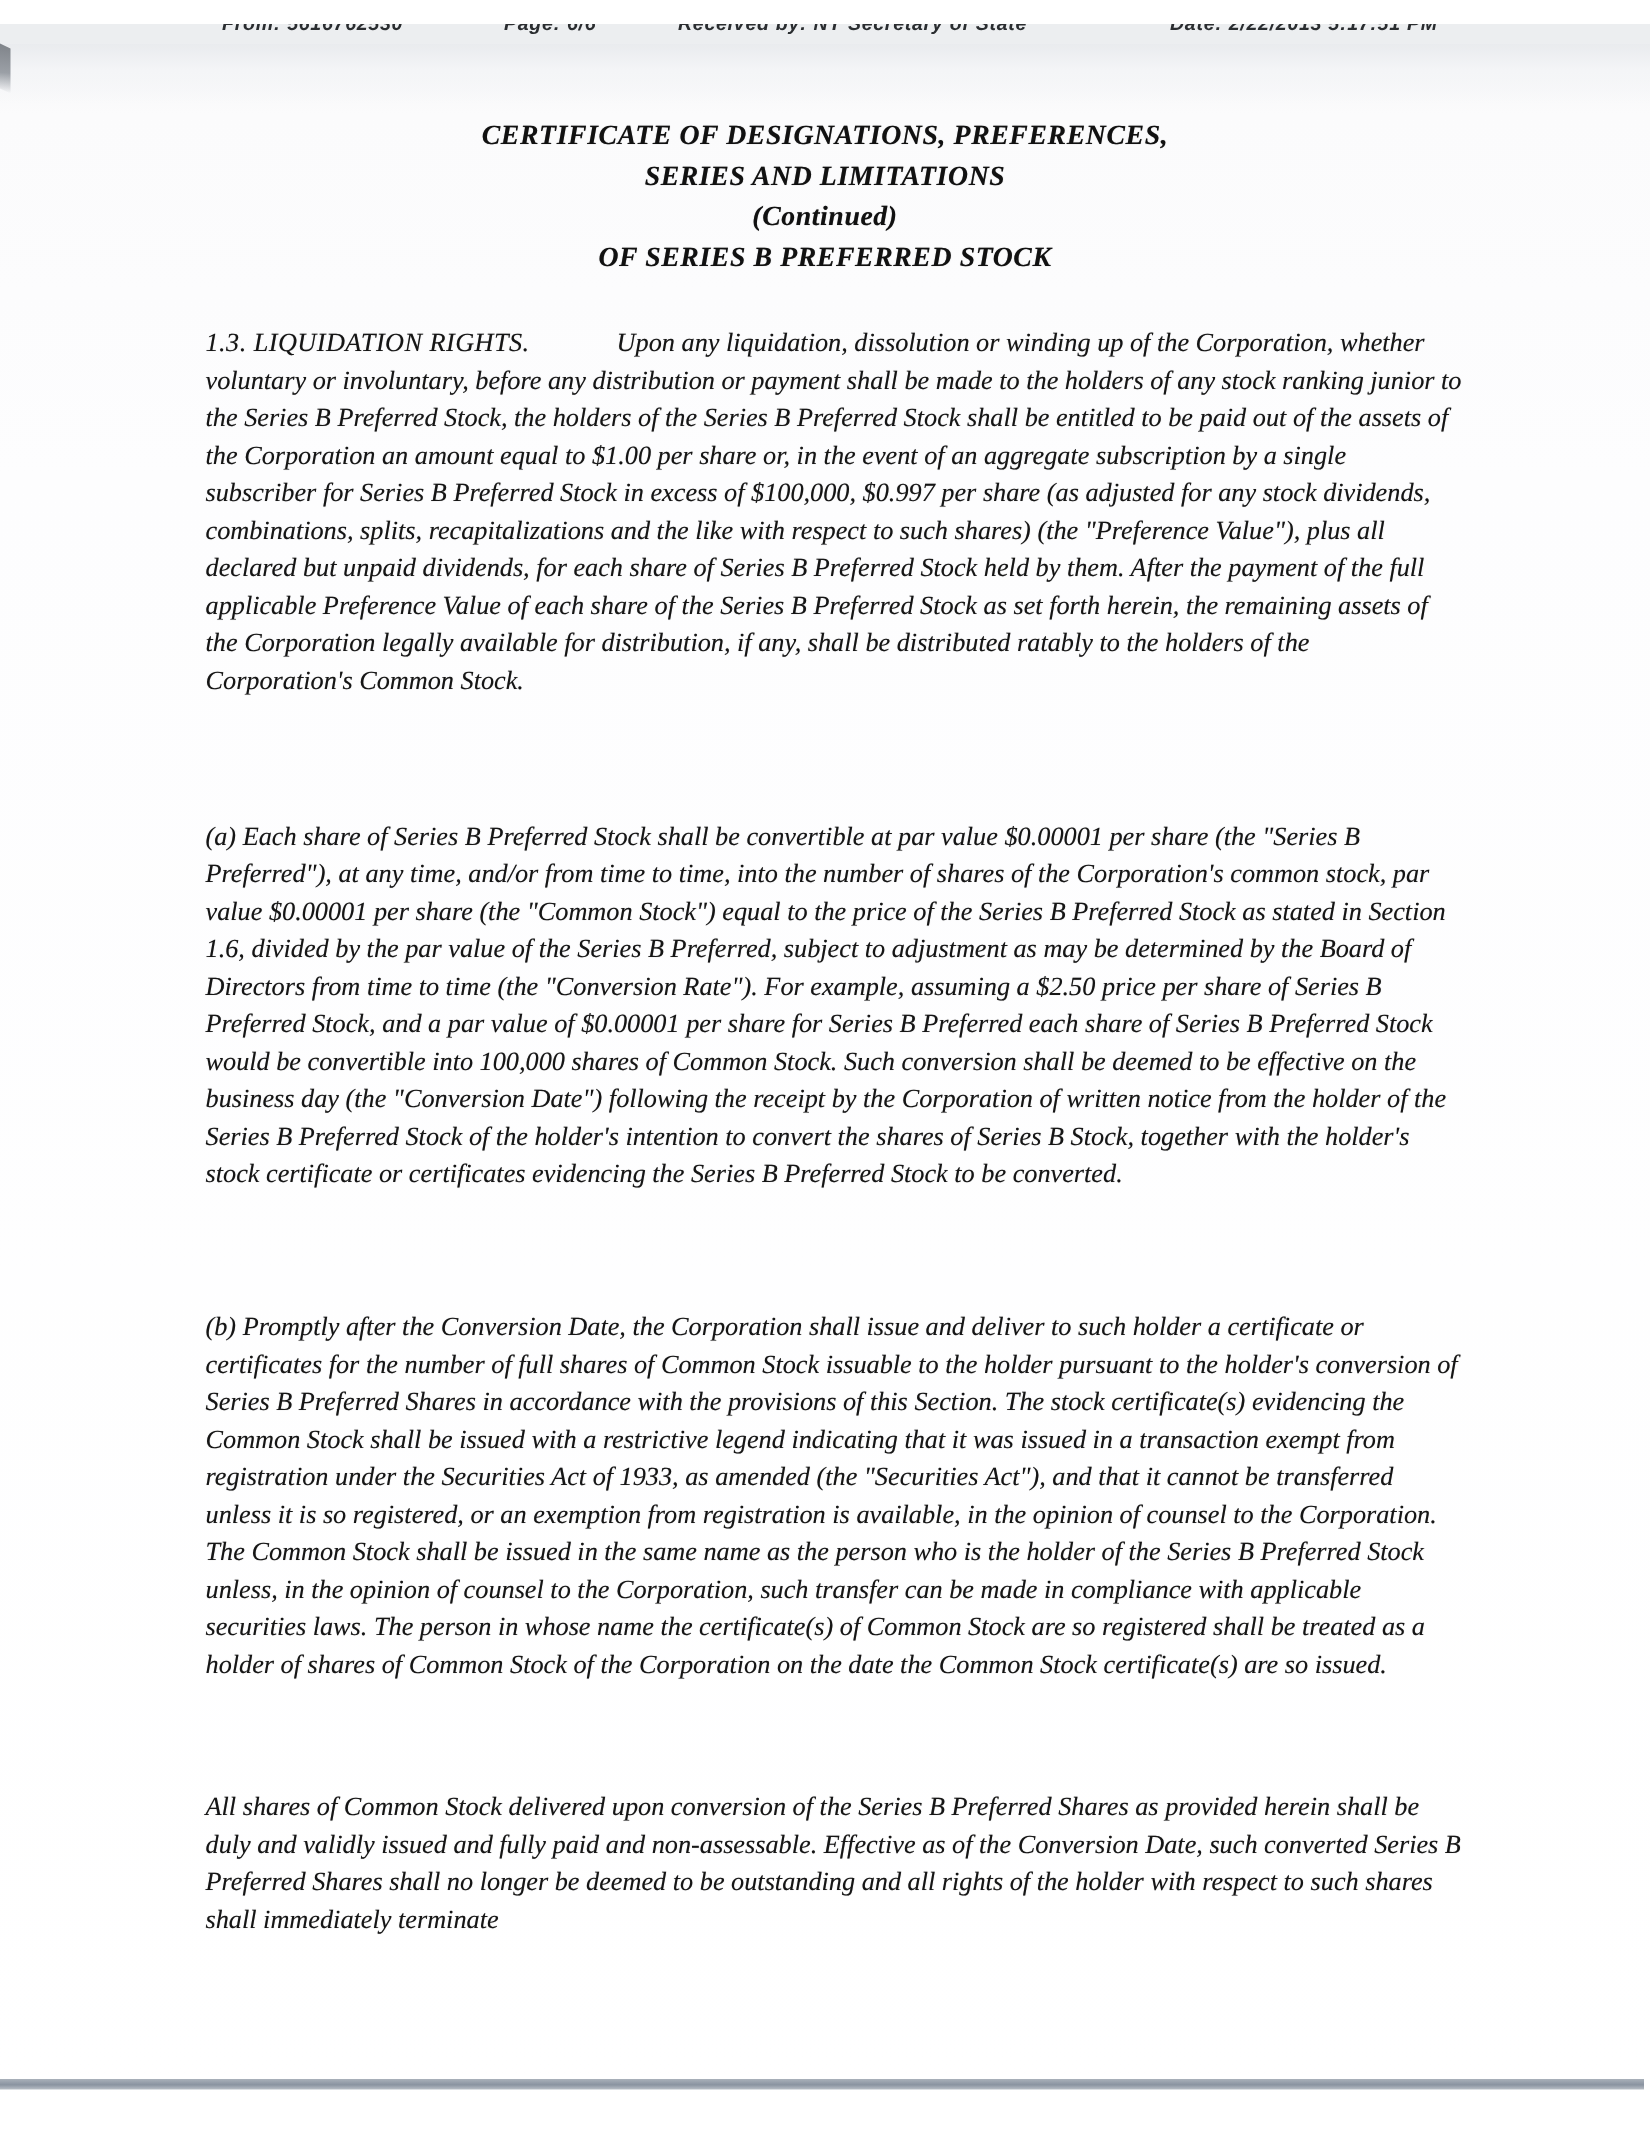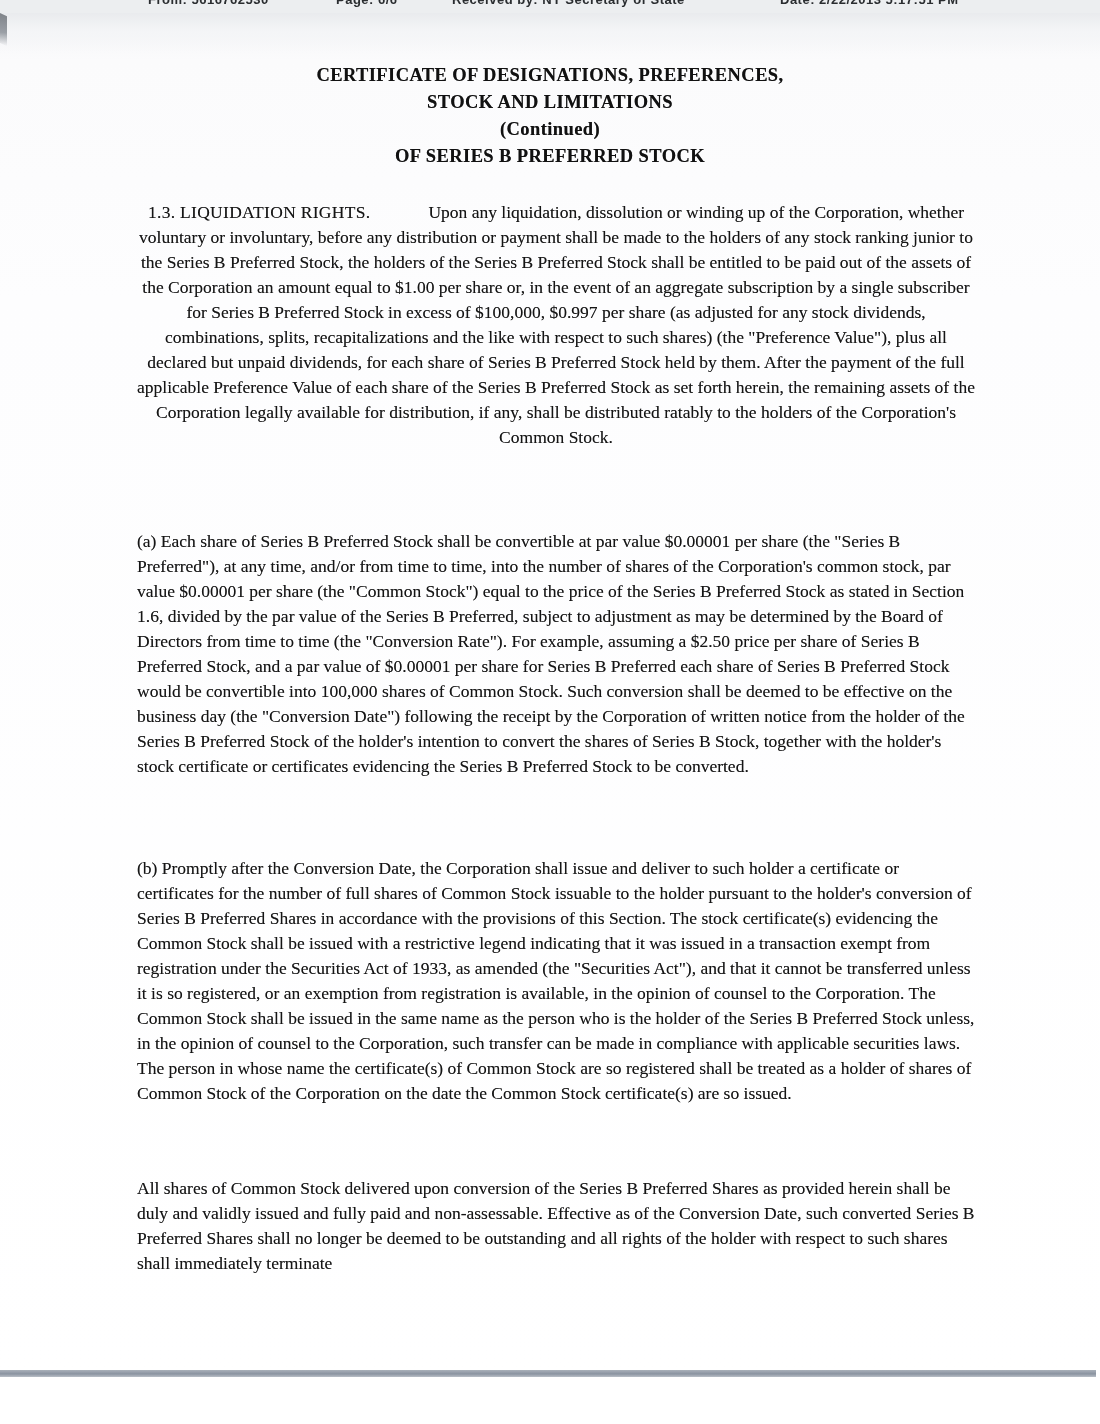--- a/index.html
+++ b/index.html
@@ -12,24 +12,25 @@
     height: 1424px;
     position: relative;
     overflow: hidden;
     font-family: "Liberation Serif", serif;
     color: #161616;
   }
 
   
   .scan-page {
     position: absolute;
-    left: 0; top: 0;
+    left: 0; top: 16px;
     width: 1100px;
     height: 1378px;
     background: linear-gradient(180deg, #f2f3f5 0px, #fbfbfc 60px, #fdfdfe 300px, #ffffff 100%);
+    font-style: italic;
   }
 
   
   .fax-header {
     position: absolute;
     left: 0; top: 0;
     width: 1100px;
     height: 13px;
     overflow: hidden;
     background: #eceef0;
@@ -84,21 +85,21 @@
   .para {
     position: absolute;
     left: 137px;
     width: 838px;
     font-size: 17.5px;
     line-height: 25px;
     text-align: left;
     color: #151515;
     text-shadow: 0 0 0.5px rgba(20,20,20,0.45);
   }
-  .p-13    { top: 182px; text-align: center; }
+  .p-13    { top: 182px; }
   .h-14    { top: 486px; }
   .p-14a   { top: 511px; }
   .p-14b   { top: 838px; }
   .p-final { top: 1138px; margin-top: 38px; }
 
   .sec-heading-inline { letter-spacing: 0.3px; }
   .heading-gap {
     display: inline-block;
     width: 58px;
     height: 1px;
@@ -122,21 +123,21 @@
     <span class="fh-item fh-from">From: 5616762530</span>
     <span class="fh-item fh-page">Page: 6/6</span>
     <span class="fh-item fh-received">Received by: NY Secretary of State</span>
     <span class="fh-item fh-date">Date: 2/22/2013 5:17:51 PM</span>
   </div>
   <div class="header-fade"></div>
   <div class="edge-mark"></div>
 
   <div class="doc-title">
     <div>CERTIFICATE OF DESIGNATIONS, PREFERENCES,</div>
-    <div>STOCK AND LIMITATIONS</div>
+    <div>SERIES AND LIMITATIONS</div>
     <div>(Continued)</div>
     <div>OF SERIES B PREFERRED STOCK</div>
   </div>
 
   <p class="para p-13"><span class="sec-heading-inline">1.3. LIQUIDATION RIGHTS.</span><span class="heading-gap"></span><span>Upon any liquidation, dissolution or winding up of the Corporation, whether voluntary or involuntary, before any distribution or payment shall be made to the holders of any stock ranking junior to the Series B Preferred Stock, the holders of the Series B Preferred Stock shall be entitled to be paid out of the assets of the Corporation an amount equal to $1.00 per share or, in the event of an aggregate subscription by a single subscriber for Series B Preferred Stock in excess of $100,000, $0.997 per share (as adjusted for any stock dividends, combinations, splits, recapitalizations and the like with respect to such shares) (the "Preference Value"), plus all declared but unpaid dividends, for each share of Series B Preferred Stock held by them. After the payment of the full applicable Preference Value of each share of the Series B Preferred Stock as set forth herein, the remaining assets of the Corporation legally available for distribution, if any, shall be distributed ratably to the holders of the Corporation's Common Stock.</span></p>
 
 
   <p class="para p-14a">(a) Each share of Series B Preferred Stock shall be convertible at par value $0.00001 per share (the "Series B Preferred"), at any time, and/or from time to time, into the number of shares of the Corporation's common stock, par value $0.00001 per share (the "Common Stock") equal to the price of the Series B Preferred Stock as stated in Section 1.6, divided by the par value of the Series B Preferred, subject to adjustment as may be determined by the Board of Directors from time to time (the "Conversion Rate"). For example, assuming a $2.50 price per share of Series B Preferred Stock, and a par value of $0.00001 per share for Series B Preferred each share of Series B Preferred Stock would be convertible into 100,000 shares of Common Stock. Such conversion shall be deemed to be effective on the business day (the "Conversion Date") following the receipt by the Corporation of written notice from the holder of the Series B Preferred Stock of the holder's intention to convert the shares of Series B Stock, together with the holder's stock certificate or certificates evidencing the Series B Preferred Stock to be converted.</p>
 
   <p class="para p-14b">(b) Promptly after the Conversion Date, the Corporation shall issue and deliver to such holder a certificate or certificates for the number of full shares of Common Stock issuable to the holder pursuant to the holder's conversion of Series B Preferred Shares in accordance with the provisions of this Section. The stock certificate(s) evidencing the Common Stock shall be issued with a restrictive legend indicating that it was issued in a transaction exempt from registration under the Securities Act of 1933, as amended (the "Securities Act"), and that it cannot be transferred unless it is so registered, or an exemption from registration is available, in the opinion of counsel to the Corporation. The Common Stock shall be issued in the same name as the person who is the holder of the Series B Preferred Stock unless, in the opinion of counsel to the Corporation, such transfer can be made in compliance with applicable securities laws. The person in whose name the certificate(s) of Common Stock are so registered shall be treated as a holder of shares of Common Stock of the Corporation on the date the Common Stock certificate(s) are so issued.</p>

